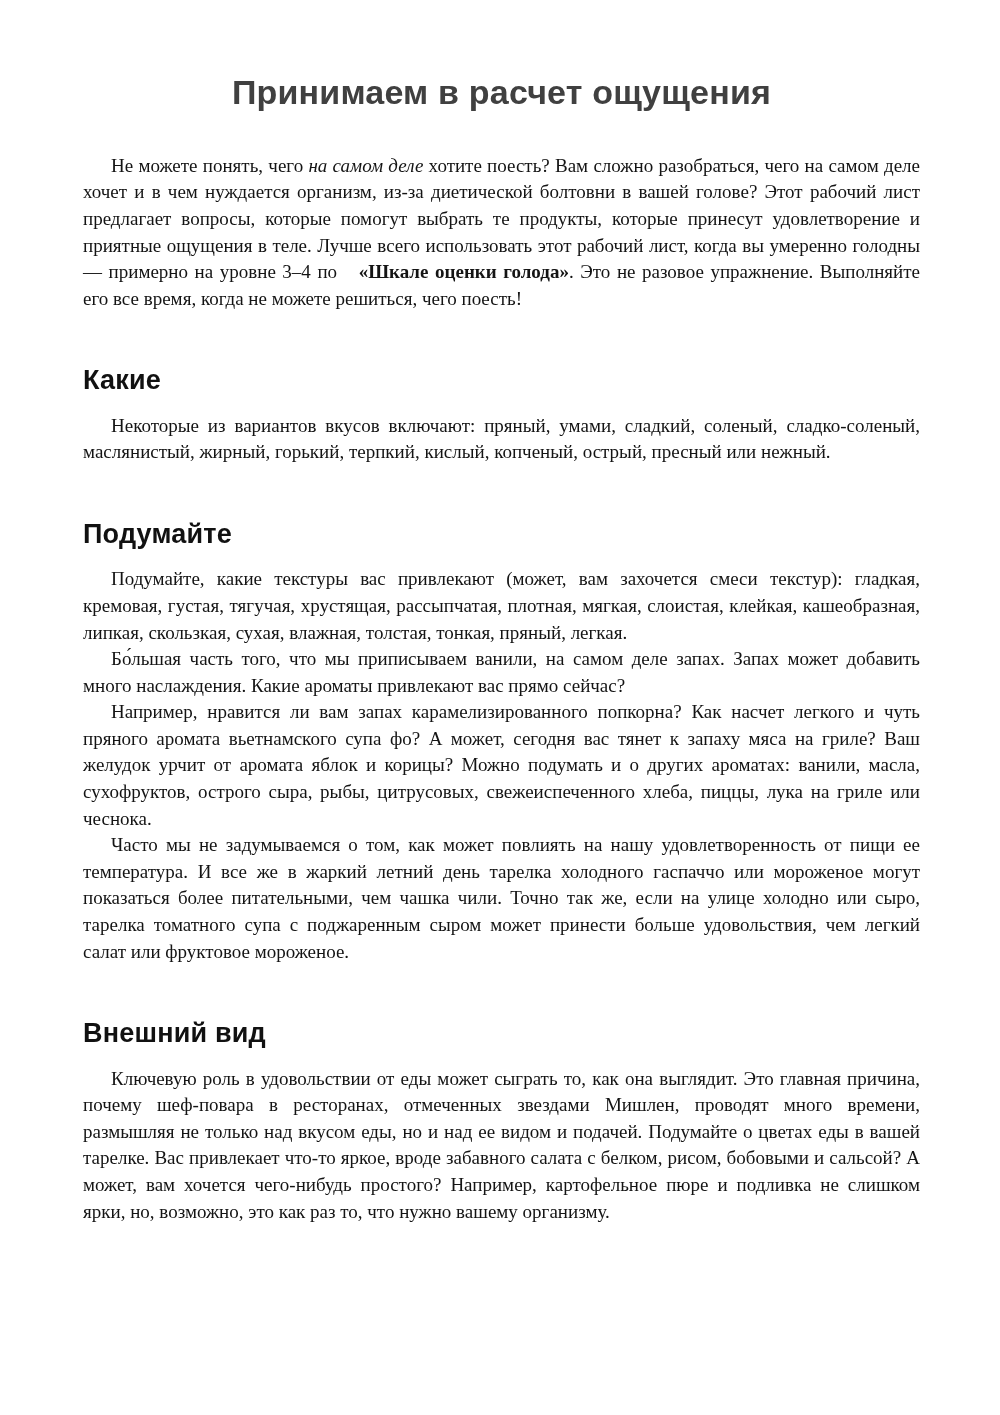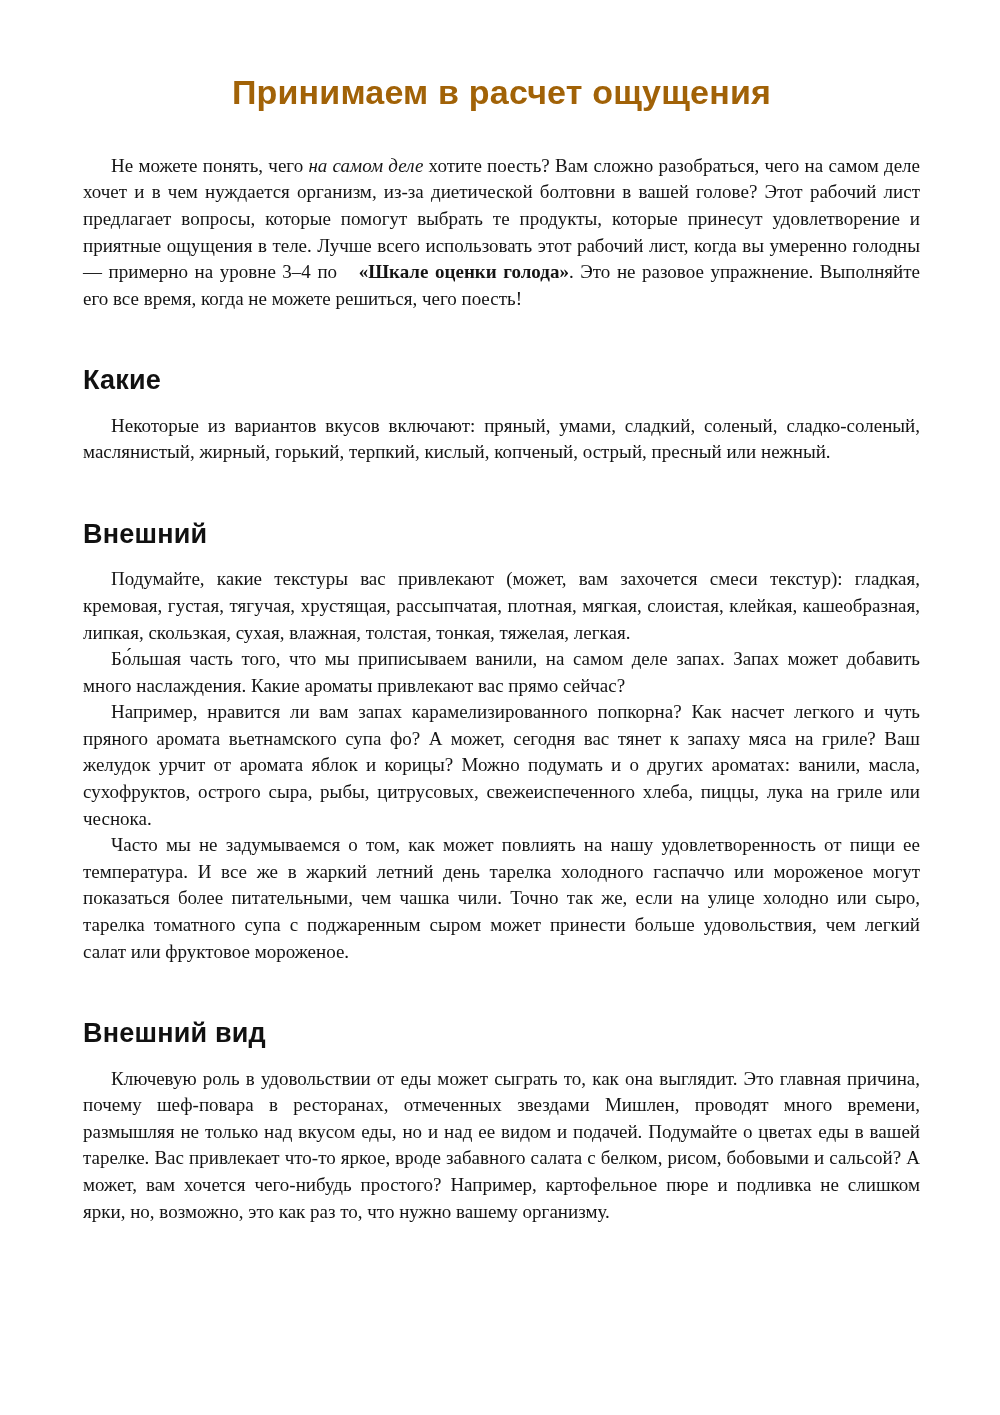--- a/index.html
+++ b/index.html
@@ -14,21 +14,21 @@
     min-height: 1415px;
     background: #ffffff;
     padding: 72px 80px 50px 83px;
   }
   .title {
     font-family: "Liberation Sans", sans-serif;
     font-weight: 600;
     font-size: 34px;
     line-height: 1.2;
     text-align: center;
-    color: #a16207;
+    color: #404040;
     letter-spacing: 0.2px;
     margin: 0 0 40px 0;
   }
   .section-heading {
     font-family: "Liberation Sans", sans-serif;
     font-weight: 600;
     font-size: 27px;
     line-height: 1.2;
     color: #111111;
     letter-spacing: 0.2px;
@@ -50,21 +50,21 @@
 </style>
 </head>
 <body>
 
 <div class="page">
   <h1 class="title">Принимаем в расчет ощущения</h1>
   <p class="body-text" id="intro"><span>Не можете понять, чего </span><em>на самом деле</em><span> хотите поесть? Вам сложно разобраться, чего на самом деле хочет и в чем нуждается организм, из-за диетической болтовни в вашей голове? Этот рабочий лист предлагает вопросы, которые помогут выбрать те продукты, которые принесут удовлетворение и приятные ощущения в теле. Лучше всего использовать этот рабочий лист, когда вы умеренно голодны — примерно на уровне 3–4 по </span><strong>«Шкале оценки голода»</strong><span>. Это не разовое упражнение. Выполняйте его все время, когда не можете решиться, чего поесть!</span></p>
   <div id="sections">
       <h2 class="section-heading">Какие</h2>
       <p class="body-text">Некоторые из вариантов вкусов включают: пряный, умами, сладкий, соленый, сладко-соленый, маслянистый, жирный, горький, терпкий, кислый, копченый, острый, пресный или нежный.</p>
-      <h2 class="section-heading">Внешний</h2>
-      <p class="body-text">Подумайте, какие текстуры вас привлекают (может, вам захочется смеси текстур): гладкая, кремовая, густая, тягучая, хрустящая, рассыпчатая, плотная, мягкая, слоистая, клейкая, кашеобразная, липкая, скользкая, сухая, влажная, толстая, тонкая, тяжелая, легкая.</p>
+      <h2 class="section-heading">Подумайте</h2>
+      <p class="body-text">Подумайте, какие текстуры вас привлекают (может, вам захочется смеси текстур): гладкая, кремовая, густая, тягучая, хрустящая, рассыпчатая, плотная, мягкая, слоистая, клейкая, кашеобразная, липкая, скользкая, сухая, влажная, толстая, тонкая, пряный, легкая.</p>
       <p class="body-text">Бо́льшая часть того, что мы приписываем ванили, на самом деле запах. Запах может добавить много наслаждения. Какие ароматы привлекают вас прямо сейчас?</p>
       <p class="body-text">Например, нравится ли вам запах карамелизированного попкорна? Как насчет легкого и чуть пряного аромата вьетнамского супа фо? А может, сегодня вас тянет к запаху мяса на гриле? Ваш желудок урчит от аромата яблок и корицы? Можно подумать и о других ароматах: ванили, масла, сухофруктов, острого сыра, рыбы, цитрусовых, свежеиспеченного хлеба, пиццы, лука на гриле или чеснока.</p>
       <p class="body-text">Часто мы не задумываемся о том, как может повлиять на нашу удовлетворенность от пищи ее температура. И все же в жаркий летний день тарелка холодного гаспаччо или мороженое могут показаться более питательными, чем чашка чили. Точно так же, если на улице холодно или сыро, тарелка томатного супа с поджаренным сыром может принести больше удовольствия, чем легкий салат или фруктовое мороженое.</p>
       <h2 class="section-heading">Внешний вид</h2>
       <p class="body-text">Ключевую роль в удовольствии от еды может сыграть то, как она выглядит. Это главная причина, почему шеф-повара в ресторанах, отмеченных звездами Мишлен, проводят много времени, размышляя не только над вкусом еды, но и над ее видом и подачей. Подумайте о цветах еды в вашей тарелке. Вас привлекает что-то яркое, вроде забавного салата с белком, рисом, бобовыми и сальсой? А может, вам хочется чего-нибудь простого? Например, картофельное пюре и подливка не слишком ярки, но, возможно, это как раз то, что нужно вашему организму.</p>
     </div>
 </div>
 
 </body></html>

